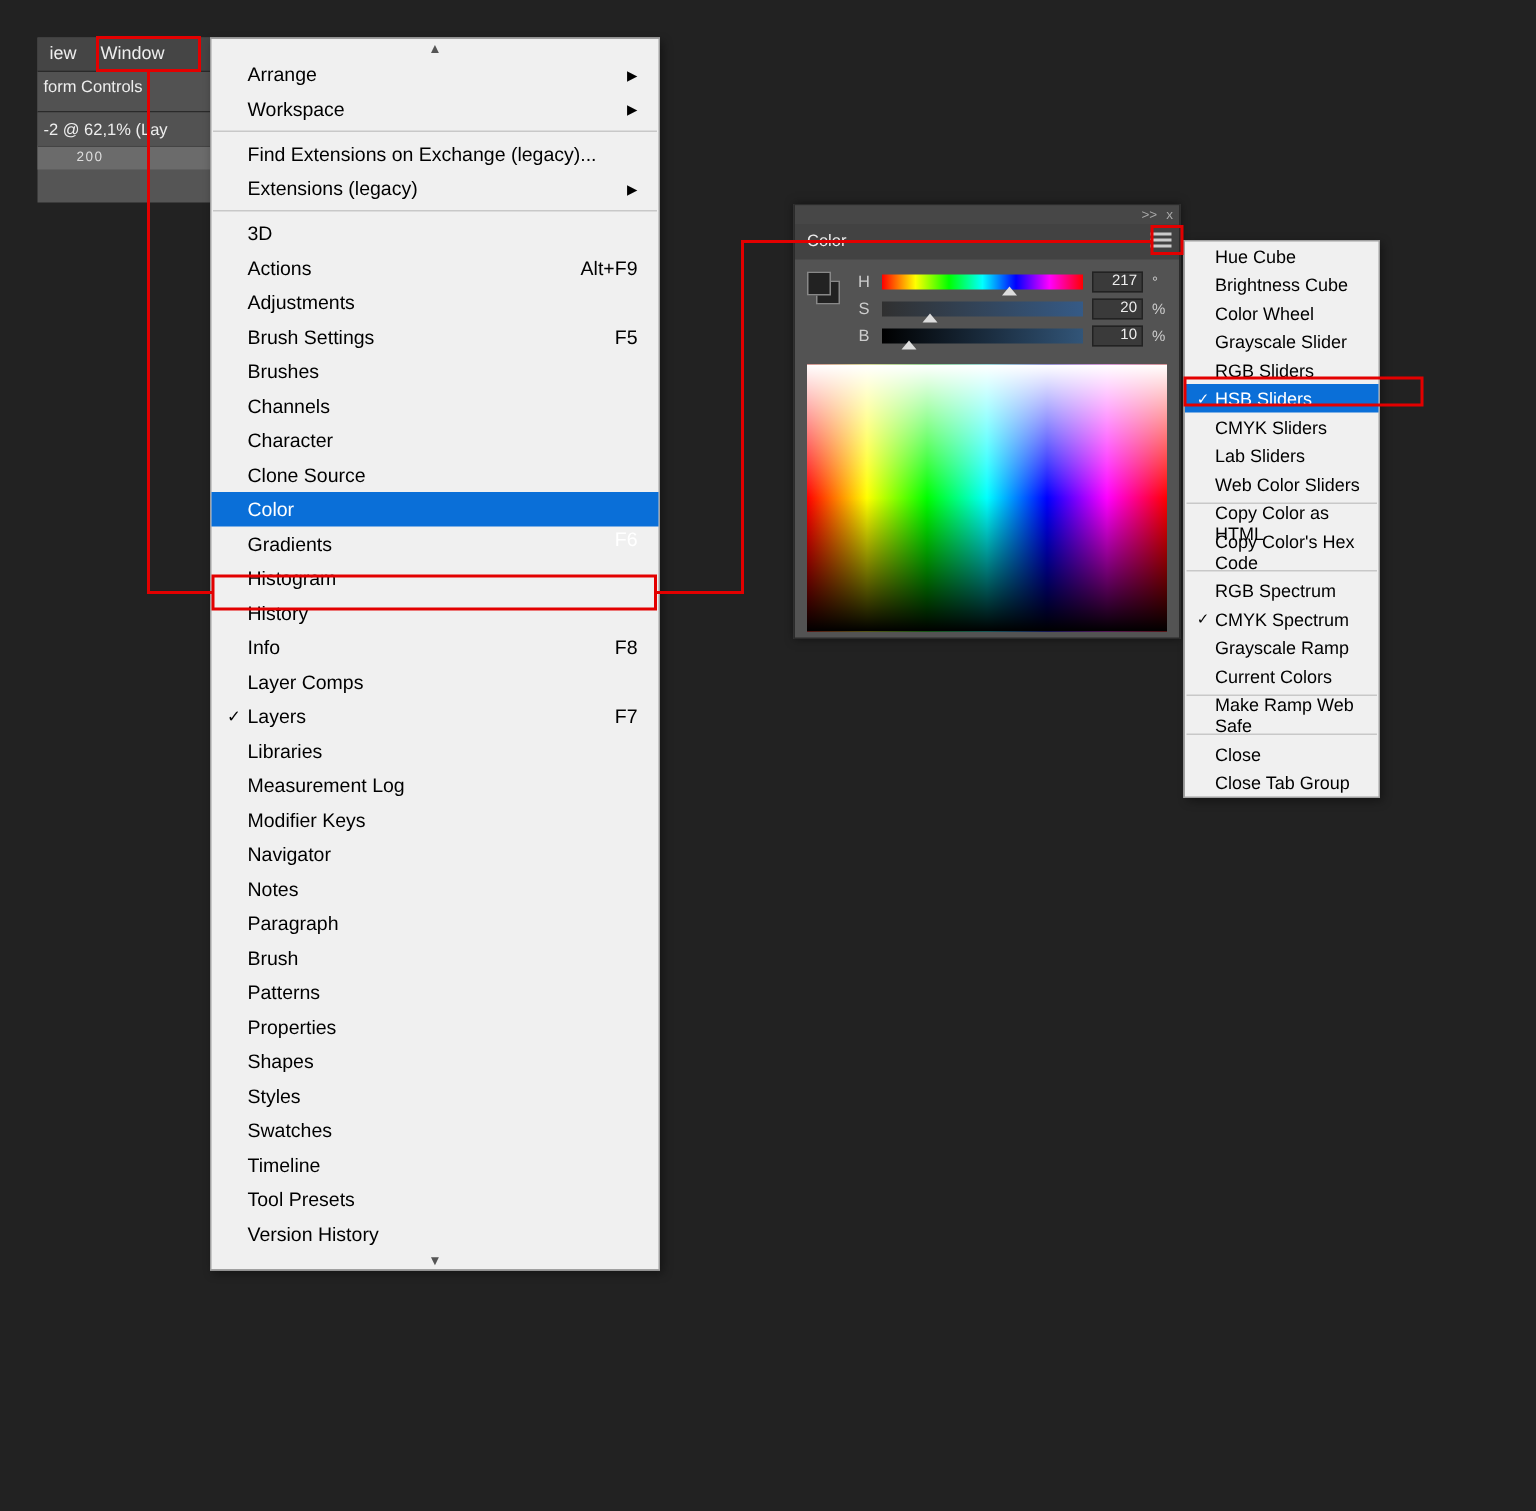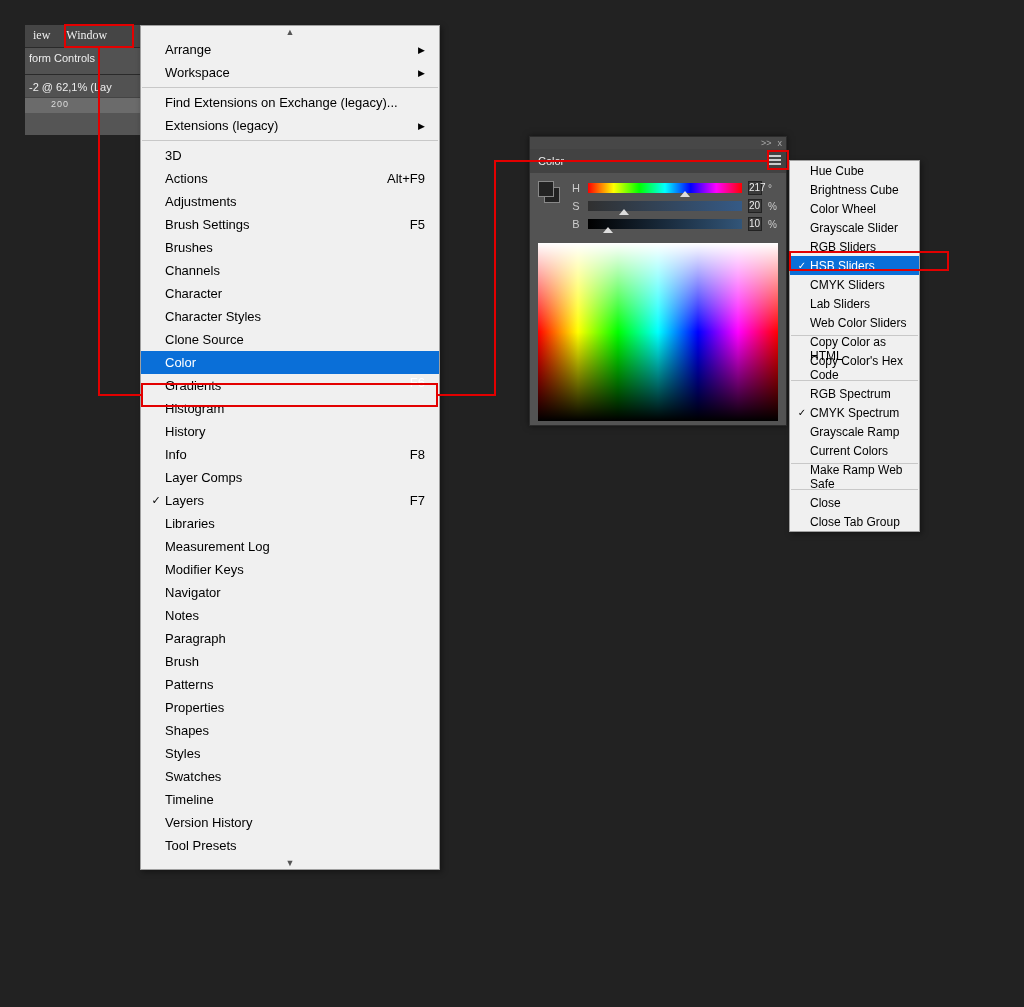--- a/index.html
+++ b/index.html
@@ -24,21 +24,20 @@
     color: #eee;
   }
   .ps-frag .menubar {
     display: flex;
     height: 22px;
     background: #454545;
     font-size: 12px;
   }
   .ps-frag .menubar div {
     padding: 3px 8px;
-    font-family: Liberation Serif, serif;
   }
   .ps-frag .opts {
     border-top: 1px solid #2a2a2a;
     border-bottom: 1px solid #2a2a2a;
     padding: 4px 4px;
     font-size: 11px;
     background: #525252;
     height: 28px;
     overflow: hidden;
   }
@@ -205,21 +204,21 @@
     background: linear-gradient(to right, #000, #325578);
   }
   .color-panel .handle {
     position: absolute; top: 8px;
     width: 0; height: 0;
     border-left: 5px solid transparent;
     border-right: 5px solid transparent;
     border-bottom: 6px solid #ddd;
   }
   .color-panel .valbox {
-    width: 14px; height: 14px;
+    width: 34px; height: 14px;
     background: #3a3a3a;
     border: 1px solid #222;
     color: #eee;
     font-size: 10px;
     text-align: right;
     padding-right: 3px;
   }
   .color-panel .unit { width: 10px; color: #ccc; font-size: 10px;}
   .color-panel .spectrum {
     margin: 6px 8px 8px 8px;
@@ -322,24 +321,20 @@
     <div class="row">
       <span class="check"></span>
       <span class="lbl">Channels</span>
     </div>
     <div class="row">
       <span class="check"></span>
       <span class="lbl">Character</span>
     </div>
     <div class="row">
       <span class="check"></span>
-      <span class="lbl">Character Styles</span>
-    </div>
-    <div class="row">
-      <span class="check"></span>
       <span class="lbl">Clone Source</span>
     </div>
     <div class="row sel">
       <span class="check"></span>
       <span class="lbl">Color</span>
       <span class="short">F6</span>
     </div>
     <div class="row">
       <span class="check"></span>
       <span class="lbl">Gradients</span>
@@ -413,25 +408,25 @@
     <div class="row">
       <span class="check"></span>
       <span class="lbl">Swatches</span>
     </div>
     <div class="row">
       <span class="check"></span>
       <span class="lbl">Timeline</span>
     </div>
     <div class="row">
       <span class="check"></span>
+      <span class="lbl">Tool Presets</span>
+    </div>
+    <div class="row">
+      <span class="check"></span>
       <span class="lbl">Version History</span>
-    </div>
-    <div class="row">
-      <span class="check"></span>
-      <span class="lbl">Tool Presets</span>
     </div>
     <div class="scroll-arrow">▼</div>
   </div>
 
 <div class="color-panel">
   <div class="hdr">
     <span>&gt;&gt;</span>
     <span>x</span>
   </div>
   <div class="tabbar">

